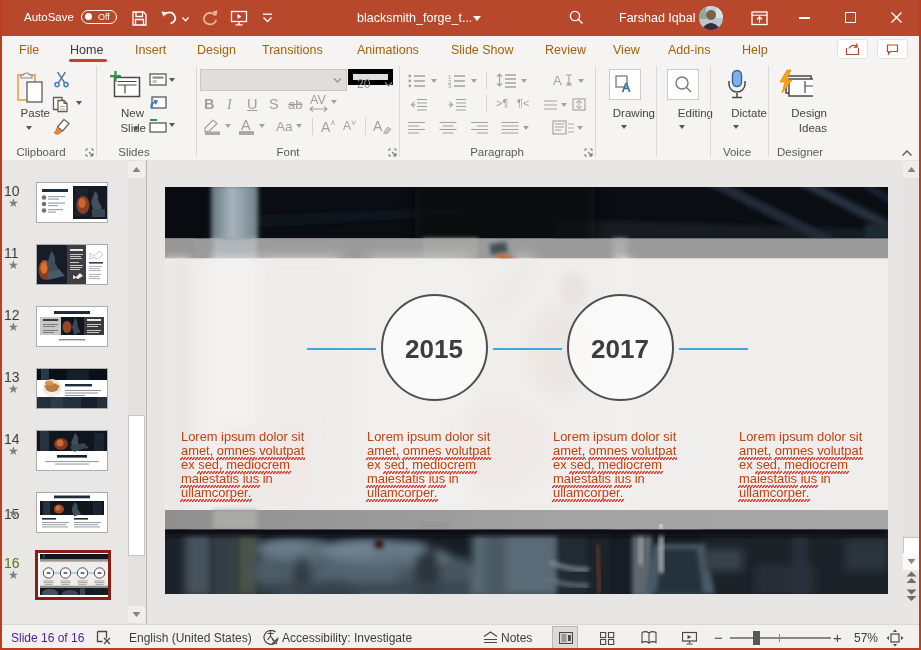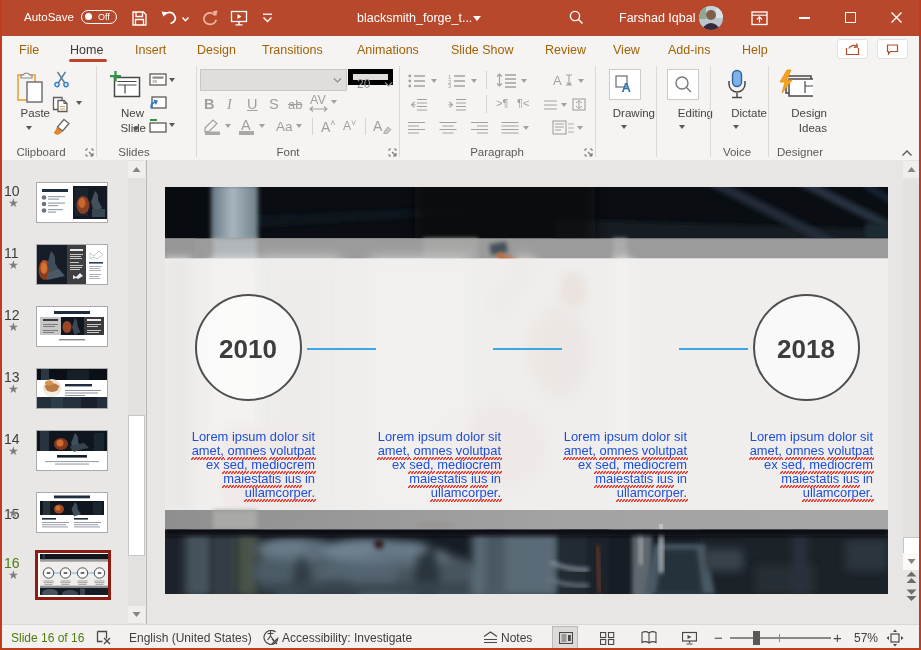--- a/index.html
+++ b/index.html
@@ -19,21 +19,21 @@
 .car{position:absolute;width:0;height:0;border-left:3.5px solid transparent;border-right:3.5px solid transparent;border-top:4px solid #5A5856}
 .carg{border-top-color:#A3A19E}
 .dis{color:#A19E9B}
 .thumbbox{position:absolute;left:36px;width:70px;height:39px;background:#FFF;border:1px solid #ABABAB}
 .tnum{position:absolute;left:4px;font-size:14px;color:#3C3C3C}
 .tstar{position:absolute;left:8px;font-size:12px;color:#7F7D7B}
 .circle{position:absolute;box-sizing:border-box;width:107px;height:107px;border-radius:50%;
  border:2px solid #4E4E4E;background:rgba(253,253,253,0.72);display:flex;align-items:center;justify-content:center;
  font-size:26px;font-weight:bold;color:#3D3D3D;padding-top:4px}
 .bline{position:absolute;height:2px;background:#3BA7E3}
-.ltext{position:absolute;width:134px;text-align:right;font-size:12.9px;line-height:14px;color:#1d4ed8;padding-top:1px}
+.ltext{position:absolute;width:134px;text-align:left;font-size:12.9px;line-height:14px;color:#c2410c;padding-top:1px}
 .sq{position:relative}
 .sq::after{content:"";position:absolute;left:-1px;right:-1px;bottom:-2px;height:3px;
  background:linear-gradient(to bottom right,transparent 42%,#E02A20 42% 58%,transparent 58%) 0 0/3px 3px repeat-x,
  linear-gradient(to top right,transparent 42%,#E02A20 42% 58%,transparent 58%) 1.5px 0/3px 3px repeat-x}
 </style></head>
 <body>
 <div class="ab" id="titlebar">
  <div class="ab tbtxt" style="left:24px;top:11px">AutoSave</div>
  <div class="ab" style="left:81px;top:10px;width:36px;height:14px;border:1.4px solid #FFF;border-radius:8px;box-sizing:border-box">
    <div class="ab" style="left:2.5px;top:2.2px;width:7px;height:7px;border-radius:50%;background:#FFF"></div>
@@ -701,32 +701,32 @@
    <polygon points="497,362 532,362 538,407 491,407" fill="#28313A" filter="url(#b2)"></polygon>
    <rect x="494" y="344" width="4.5" height="42" fill="#B3B8BB" filter="url(#b2)"></rect>
    <rect x="540" y="362" width="38" height="22" fill="#39434B" filter="url(#b4)"></rect>
    <rect x="590" y="378" width="60" height="30" fill="#262E36" filter="url(#b4)"></rect>
    <rect x="628" y="345" width="14" height="62" fill="#2A333C" filter="url(#b4)"></rect>
    <rect x="680" y="352" width="43" height="32" fill="#2C353E" filter="url(#b4)"></rect>
    <circle cx="214" cy="357" r="4.5" fill="#331813" filter="url(#b2)"></circle>
    <rect x="0" y="338" width="723" height="11" fill="#0D1115" filter="url(#b2)"></rect>
   </g>
  </svg>
- <div class="circle" style="left:29.5px;top:106.5px">2010</div>
- <div class="circle" style="left:587.5px;top:106.5px">2018</div>
+ <div class="circle" style="left:215.5px;top:106.5px">2015</div>
+ <div class="circle" style="left:401.5px;top:106.5px">2017</div>
  <div class="bline" style="left:142px;top:161px;width:69px"></div>
  <div class="bline" style="left:328px;top:161px;width:69px"></div>
  <div class="bline" style="left:514px;top:161px;width:69px"></div>
  <div class="ltext" style="left:16px;top:242px">Lorem ipsum dolor sit<br><span class="sq">amet,</span> <span class="sq">omnes</span> <span class="sq">volutpat</span><br>ex <span class="sq">sed,</span> <span class="sq">mediocrem</span><br><span class="sq">maiestatis</span> <span class="sq">ius</span> in<br><span class="sq">ullamcorper.</span></div>
  <div class="ltext" style="left:202px;top:242px">Lorem ipsum dolor sit<br><span class="sq">amet,</span> <span class="sq">omnes</span> <span class="sq">volutpat</span><br>ex <span class="sq">sed,</span> <span class="sq">mediocrem</span><br><span class="sq">maiestatis</span> <span class="sq">ius</span> in<br><span class="sq">ullamcorper.</span></div>
  <div class="ltext" style="left:388px;top:242px">Lorem ipsum dolor sit<br><span class="sq">amet,</span> <span class="sq">omnes</span> <span class="sq">volutpat</span><br>ex <span class="sq">sed,</span> <span class="sq">mediocrem</span><br><span class="sq">maiestatis</span> <span class="sq">ius</span> in<br><span class="sq">ullamcorper.</span></div>
  <div class="ltext" style="left:574px;top:242px">Lorem ipsum dolor sit<br><span class="sq">amet,</span> <span class="sq">omnes</span> <span class="sq">volutpat</span><br>ex <span class="sq">sed,</span> <span class="sq">mediocrem</span><br><span class="sq">maiestatis</span> <span class="sq">ius</span> in<br><span class="sq">ullamcorper.</span></div>
 </div>
 <div class="ab" id="statusbar">
- <div class="ab" style="left:11px;top:6px;font-size:12px;color:#4d7c0f">Slide 16 of 16</div>
+ <div class="ab" style="left:11px;top:6px;font-size:12px;color:#4c1d95">Slide 16 of 16</div>
  <svg class="ab" style="left:96px;top:5px" width="16" height="15" viewBox="0 0 16 15">
   <path d="M1.5 1.5 h9 v7 M1.5 1.5 v10 h5" fill="none" stroke="#4A4846" stroke-width="1.3"></path>
   <path d="M8 8 L14 14 M14 8 L8 14" stroke="#4A4846" stroke-width="1.3"></path>
  </svg>
  <div class="ab" style="left:129px;top:6px;font-size:12px;color:#3E3D3C">English (United States)</div>
  <svg class="ab" style="left:263px;top:5px" width="16" height="16" viewBox="0 0 16 16">
   <path d="M12.5 2 a7 7 0 1 0 2.5 5.5" fill="none" stroke="#4A4846" stroke-width="1.2"></path>
   <path d="M7.5 1 v5 M4.5 3.5 h6 M7.5 6 l-3 4 M7.5 6 l3 4" stroke="#4A4846" stroke-width="1.2" fill="none"></path>
   <path d="M9 9 l5 5 M14 9 l-5 5" stroke="#4A4846" stroke-width="1.2"></path>
  </svg>

